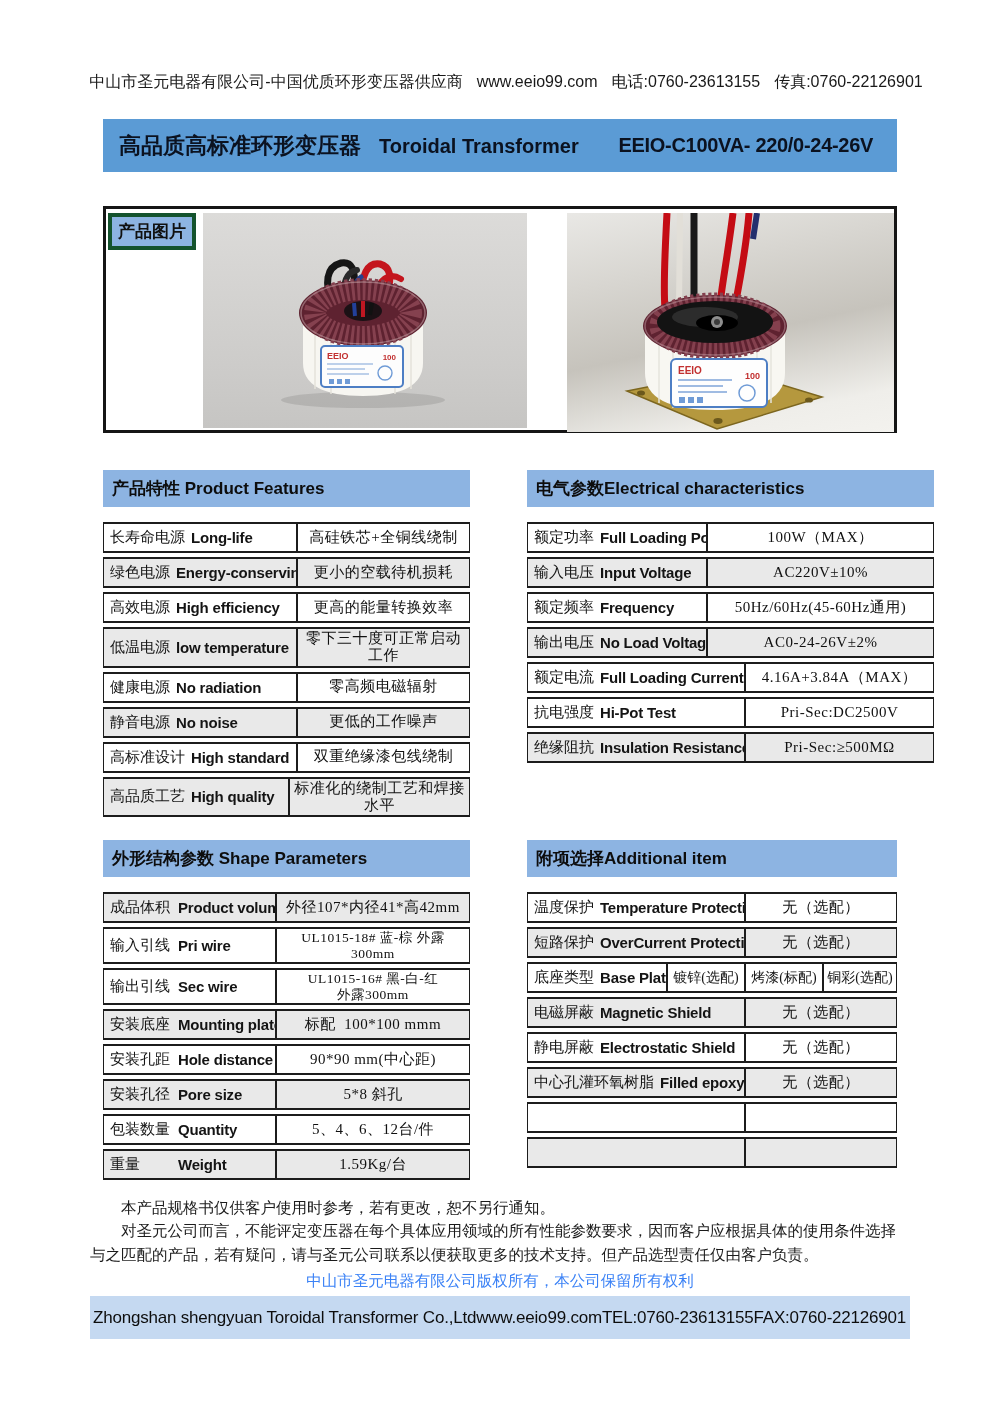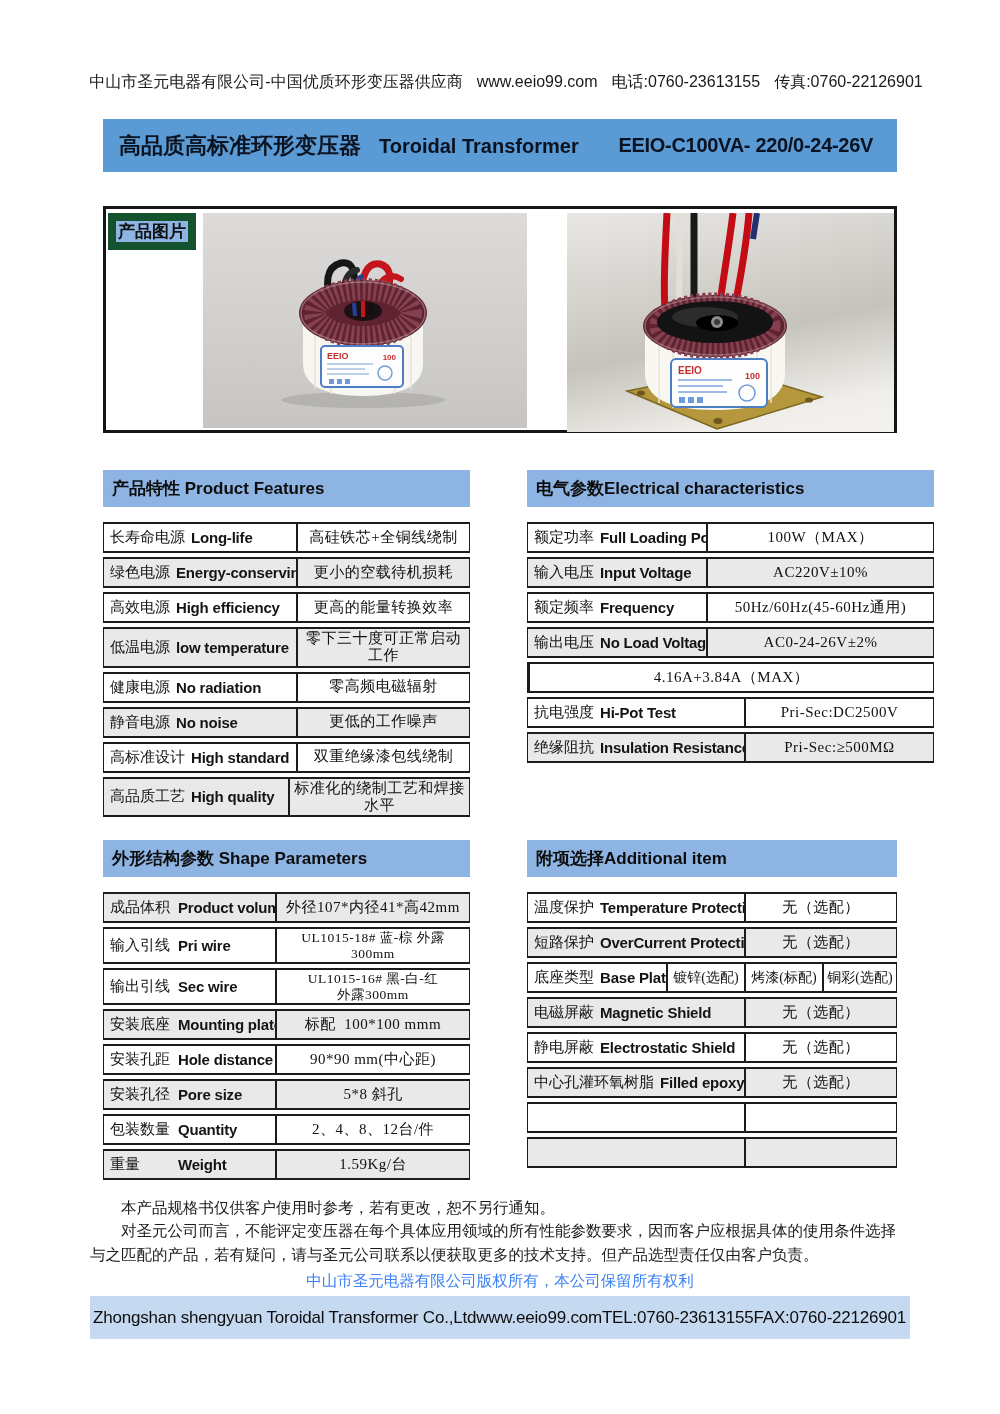--- a/index.html
+++ b/index.html
@@ -26,21 +26,21 @@
   .banner-cn { font-size:22px; font-weight:700; }
   .banner-en { font-size:20px; font-weight:700; }
   .banner-model { font-size:20px; font-weight:700; letter-spacing:-0.3px; }
   
   .image-box {
     position:absolute; left:103px; top:206px; width:794px; height:227px;
     border:3px solid #151515; background:#ffffff;
   }
   .image-label {
     position:absolute; left:2px; top:4px; width:88px; height:37px;
-    background:#8db4e2; border:8px solid #14532d;
+    background:#8db4e2; border:4px solid #14532d;
     display:flex; align-items:center; justify-content:center;
     font-size:17px; font-weight:700; color:#101010;
   }
   .photo { position:absolute; top:4px; overflow:hidden; }
   .photo-left  { left:97px;  width:324px; height:215px;
     background:linear-gradient(180deg,#dcdbd9 0%,#cdccca 70%,#c6c5c3 100%); }
   .photo-right { left:461px; width:327px; height:219px;
     background:linear-gradient(168deg,#e9e8e5 0%,#c6c3bc 55%,#efeeea 85%,#f3f2ee 100%); }
   .photo svg { display:block; width:100%; height:100%; }
   
@@ -297,20 +297,24 @@
           <div class="cell-value">50Hz/60Hz(45-60Hz通用)</div>
         </div>
       <div class="trow g narrow">
           <div class="cell-label">
             <span class="cn">输出电压</span>
             <span class="en">No Load Voltage</span>
           </div>
           <div class="cell-value">AC0-24-26V±2%</div>
         </div>
       <div class="trow wide">
+          <div class="cell-label">
+            <span class="cn">额定电流</span>
+            <span class="en">Full Loading Current</span>
+          </div>
           <div class="cell-value">4.16A+3.84A（MAX）</div>
         </div>
       <div class="trow wide">
           <div class="cell-label">
             <span class="cn">抗电强度</span>
             <span class="en">Hi-Pot Test</span>
           </div>
           <div class="cell-value">Pri-Sec:DC2500V</div>
         </div>
       <div class="trow g wide">
@@ -366,21 +370,21 @@
             <span class="cn">安装孔径</span>
             <span class="en">Pore size</span>
           </div>
           <div class="cell-value">5*8 斜孔</div>
         </div>
       <div class="trow">
           <div class="cell-label">
             <span class="cn">包装数量</span>
             <span class="en">Quantity</span>
           </div>
-          <div class="cell-value">2、4、8、12台/件</div>
+          <div class="cell-value">5、4、6、12台/件</div>
         </div>
       <div class="trow g">
           <div class="cell-label">
             <span class="cn">重量</span>
             <span class="en">Weight</span>
           </div>
           <div class="cell-value">1.59Kg/台</div>
         </div>
     </div>
   </div>

